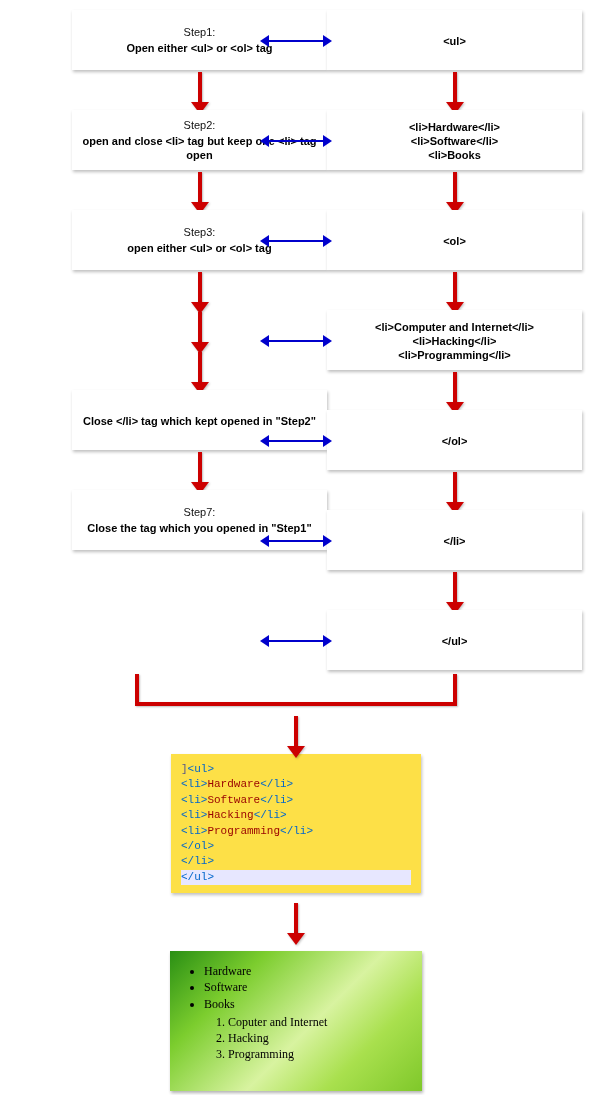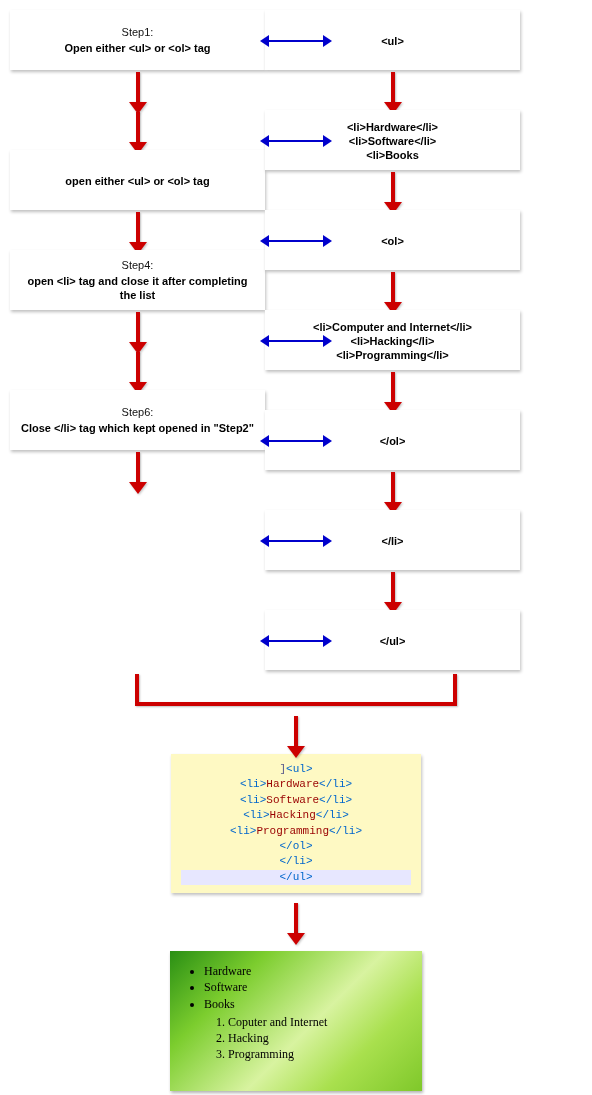--- a/index.html
+++ b/index.html
@@ -10,21 +10,21 @@
     font-size: 11px;
     background: #fff;
     width: 592px;
   }
   .diagram {
     position: relative;
     width: 572px;
   }
   .cols {
     display: flex;
-    justify-content: flex-start;
+    justify-content: flex-end;
   }
   .col {
     display: flex;
     flex-direction: column;
     align-items: center;
     width: 255px;
   }
   .box {
     width: 255px;
     height: 60px;
@@ -104,29 +104,29 @@
     left: 125px; right: 125px;
     top: 28px;
     box-shadow: 1px 1px 2px rgba(0,0,0,0.25);
   }
   .center-block {
     display: flex;
     flex-direction: column;
     align-items: center;
   }
   .code-box {
-    background: #fef9c3;
+    background: #fde047;
     box-shadow: 1px 2px 3px rgba(0,0,0,0.25);
     width: 250px;
     padding: 8px 10px;
     font-family: "Courier New", monospace;
     font-size: 11px;
     line-height: 1.4;
     color: #333;
-    text-align: center;
+    text-align: left;
   }
   .code-box .t-blue { color: #0066cc; }
   .code-box .t-red  { color: #990000; }
   .code-box .t-brkt { color: #555588; }
   .code-box .hl { background: #e7e7ff; display:block; }
   .output-box {
     width: 252px;
     height: 140px;
     background: linear-gradient(135deg, #2a8f14 0%, #7ccd2e 25%, #d8f3a0 55%, #a9e04e 75%, #7fc82a 100%);
     box-shadow: 1px 2px 3px rgba(0,0,0,0.3);
@@ -145,36 +145,40 @@
 
 <div class="diagram">
 
   <div class="cols">
     <div class="col" id="left-col">
         <div class="box">
           <div class="label">Step1:</div>
           <div class="content">Open either &lt;ul&gt; or &lt;ol&gt; tag</div>
         </div>
         <div class="red-arrow-down"></div>
-        <div class="red-arrow-down"></div>
-        <div class="box">
+        <div class="box">
+          <div class="label">Step2:</div>
+          <div class="content">open and close &lt;li&gt; tag but keep one &lt;li&gt; tag open</div>
+        </div>
+        <div class="red-arrow-down"></div>
+        <div class="box">
+          <div class="label">Step3:</div>
           <div class="content">open either &lt;ul&gt; or &lt;ol&gt; tag</div>
         </div>
         <div class="red-arrow-down"></div>
-        <div class="box">
-          <div class="label">Step4:</div>
-          <div class="content">open  &lt;li&gt; tag and close it after completing the list</div>
-        </div>
-        <div class="red-arrow-down"></div>
-        <div class="red-arrow-down"></div>
-        <div class="box">
-          <div class="label">Step6:</div>
+        <div class="red-arrow-down"></div>
+        <div class="red-arrow-down"></div>
+        <div class="box">
           <div class="content">Close &lt;/li&gt; tag which kept opened in "Step2"</div>
         </div>
         <div class="red-arrow-down"></div>
+        <div class="box">
+          <div class="label">Step7:</div>
+          <div class="content">Close the tag which you opened in "Step1"</div>
+        </div>
       </div>
     <div class="col" id="right-col">
         <div class="box">
           <div class="content" style="white-space:pre-line;">&lt;ul&gt;</div>
         </div>
         <div class="red-arrow-down"></div>
         <div class="box">
           <div class="content" style="white-space:pre-line;">&lt;li&gt;Hardware&lt;/li&gt;
 &lt;li&gt;Software&lt;/li&gt;
 &lt;li&gt;Books</div>

